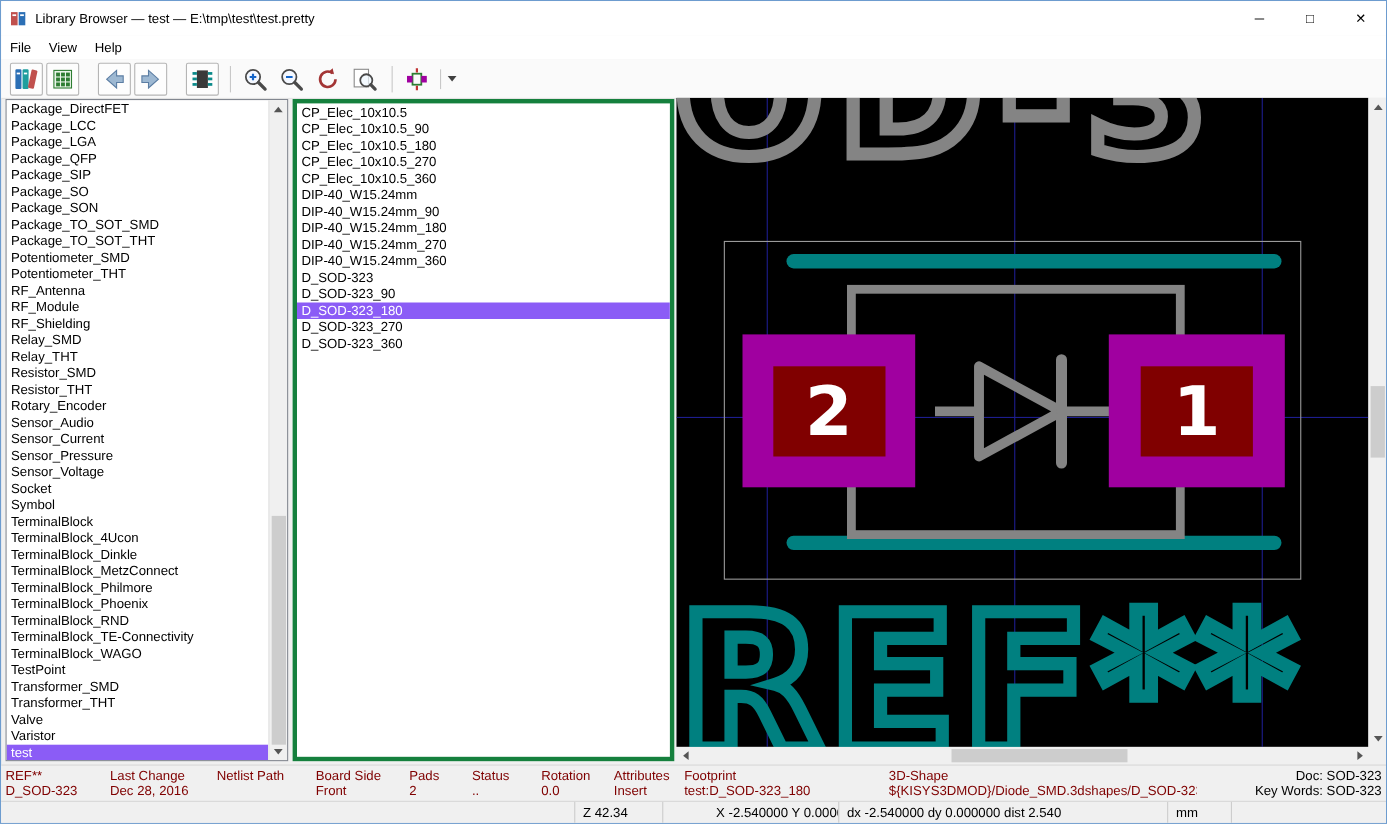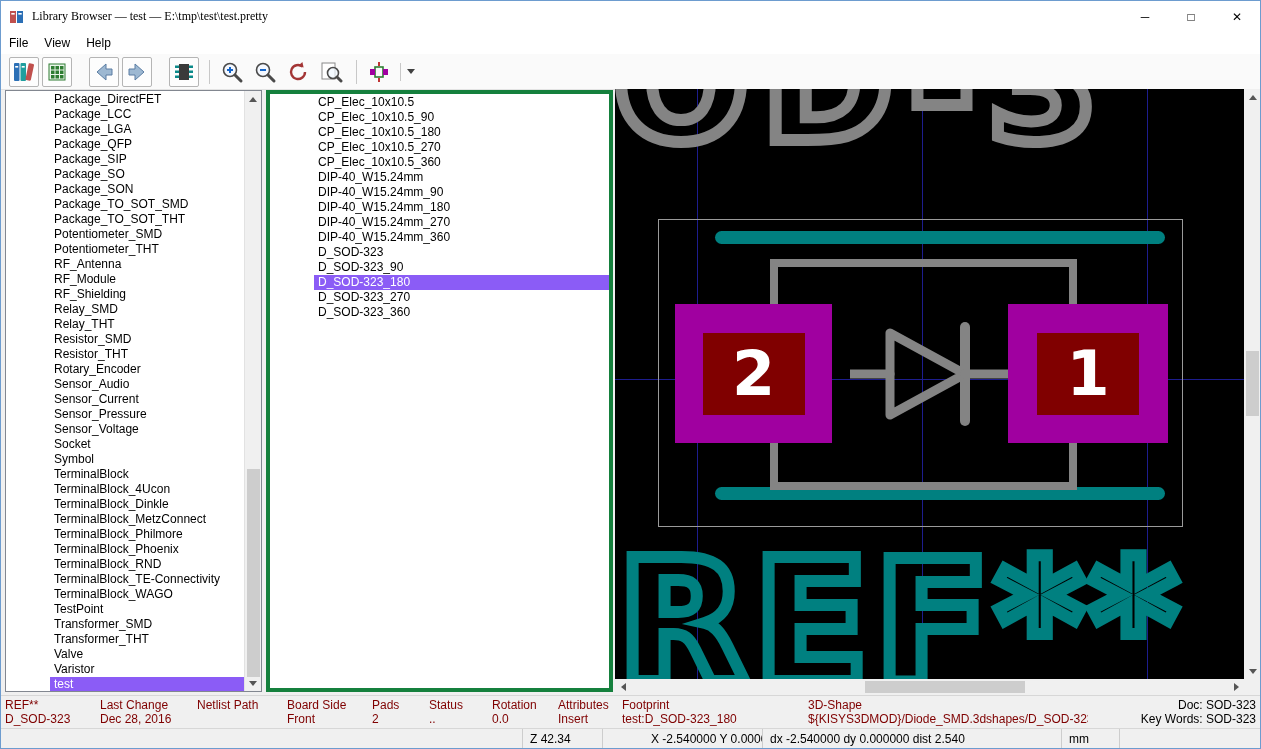--- a/index.html
+++ b/index.html
@@ -6,21 +6,21 @@
   html,body { width:1261px; height:749px; overflow:hidden; }
   body { font-family:"Liberation Sans","DejaVu Sans",sans-serif; background:#808080; }
 
   .window { position:relative; width:1261px; height:749px; background:#f0f0f0;
             border:1px solid #6d9ccf; overflow:hidden; }
 
   
   .titlebar { position:absolute; left:0; top:0; right:0; height:31px; background:#ffffff;
               display:flex; align-items:center; }
   .app-icon { margin-left:8px; width:16px; height:16px; display:inline-flex; }
-  .title-text { font-size:12px; color:#000; margin-left:7px; white-space:nowrap;font-family:Liberation Serif, serif; }
+  .title-text { font-size:12px; color:#000; margin-left:7px; white-space:nowrap; }
   .win-controls { margin-left:auto; display:flex; height:100%; }
   .win-btn { width:46px; height:100%; display:flex; align-items:center; justify-content:center;
              font-size:12px; color:#000; cursor:default; }
 
   
   .menubar { position:absolute; left:0; top:31px; right:0; height:22px; background:#ffffff;
              display:flex; align-items:center; font-size:12px; }
   .menu-item { padding:3px 8px; color:#000; }
 
   
@@ -33,21 +33,21 @@
   .tb-sep { width:1px; height:24px; background:#c8c8c8; margin:0 7px; }
   .tb-dd { width:14px; height:30px; display:flex; align-items:center; justify-content:center; }
   .dd-tri { width:0; height:0; border-left:4px solid transparent; border-right:4px solid transparent;
             border-top:5px solid #404040; }
 
   
   .lib-panel { position:absolute; left:4px; top:89px; width:257px; height:602px;
                background:#fff; border:1px solid #828790; display:flex; overflow:hidden; }
   .fp-panel  { position:absolute; left:265px; top:89px; width:347px; height:602px;
                background:#fff; border:4px solid #15803d; overflow:hidden; }
-  .rows { flex:1; overflow:hidden; padding-top:1px;padding-left:44px; }
+  .rows { flex:1; overflow:hidden; padding-top:1px; }
   .row { height:15px; line-height:15px; font-size:12px; color:#000; padding-left:4px;
          white-space:nowrap; }
   .row.selected { background:#8b5cf6; color:#fff; }
 
   
   .scrollbar { position:relative; background:#f0f0f0; }
   .scrollbar.v { width:17px; height:100%; border-left:1px solid #e2e2e2; }
   .sb-btn { position:absolute; left:0; width:100%; height:16px; display:flex;
             align-items:center; justify-content:center; }
   .sb-btn.top { top:0; } .sb-btn.bottom { bottom:0; }

